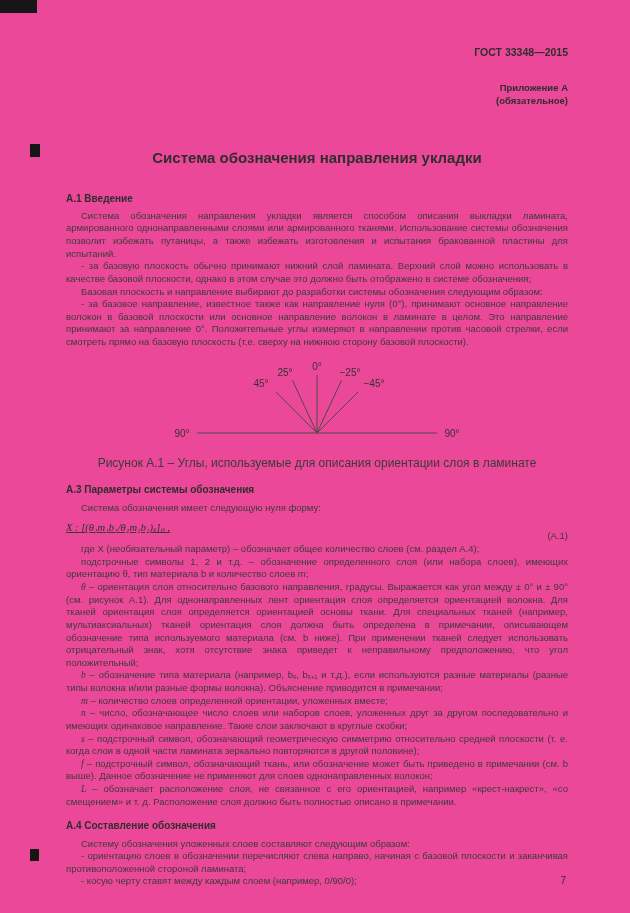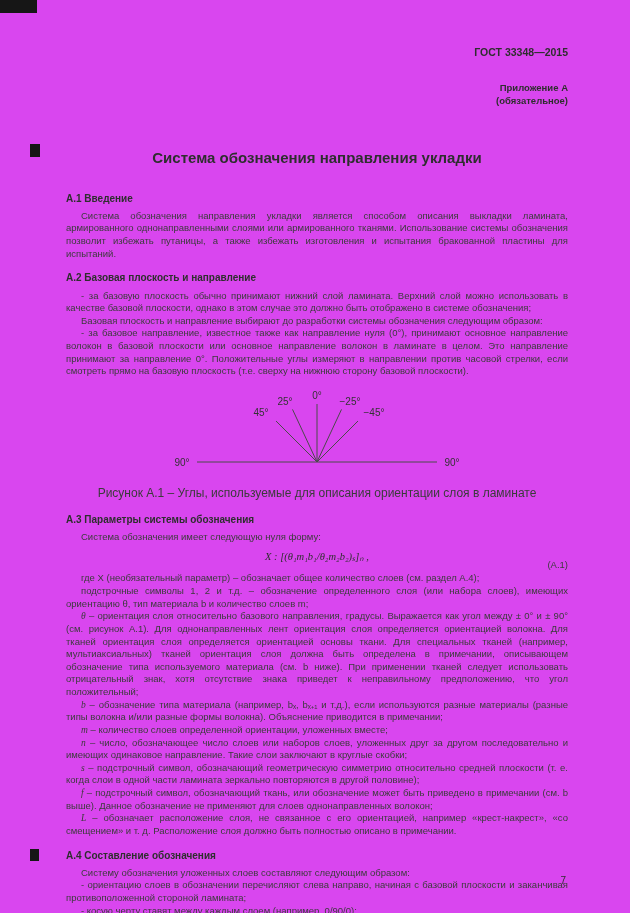--- a/index.html
+++ b/index.html
@@ -1,20 +1,20 @@
 <!DOCTYPE html>
 <html><head>
 <meta charset="utf-8">
 <style>
   html,body { margin:0; padding:0; background:#ffffff; }
   .page {
     position:relative;
     width:630px; height:913px;
     margin:0 auto;
-    background:#d946ef;
+    background:#ec4899;
     box-sizing:border-box;
     padding:46px 62px 0 66px;
     font-family:"Liberation Sans", sans-serif;
     font-size:9.5px;
     line-height:1.33;
     color:#3b3b3b;
     overflow:hidden;
   }
   .mark { position:absolute; background:#161616; }
   .mark-a { left:0; top:0; width:37px; height:13px; }
@@ -24,21 +24,21 @@
   .doc-number { text-align:right; font-weight:bold; font-size:10.5px; color:#2e2e2e; }
   .annex { text-align:right; font-weight:bold; margin-top:22px; line-height:1.35; color:#2e2e2e; }
   .title { text-align:center; font-weight:bold; font-size:15px; margin:40px 0 24px; color:#2e2e2e; }
 
   h2.section { font-size:10px; font-weight:bold; margin:11px 0 5px; color:#2e2e2e; }
   p { margin:0; text-align:justify; text-indent:15px; }
 
   .figure { text-align:center; margin:10px 0 0; }
   .caption { text-align:center; text-indent:0; font-size:12px; margin:6px 0 10px; }
 
-  .formula-row { position:relative; text-align:center; margin:7px 0 8px; }
+  .formula-row { position:relative; text-align:left; margin:7px 0 8px;text-decoration:underline; }
   .formula-text { font-family:"Liberation Serif", serif; font-style:italic; font-size:10.5px; color:#2e2e2e; }
   .formula-num { position:absolute; right:0; top:9px; font-style:normal; font-size:9.5px; }
 
   .def i { font-family:"Liberation Serif", serif; font-style:italic; }
 
   .page-number { position:absolute; right:64px; bottom:26px; font-size:10px; color:#2e2e2e; }
 </style>
 </head>
 <body>
 
@@ -53,21 +53,20 @@
   <div class="annex">
     <div>Приложение А</div>
     <div>(обязательное)</div>
   </div>
 
   <div class="title">Система обозначения направления укладки</div>
 
   <h2 class="section">А.1 Введение</h2>
   <p>Система обозначения направления укладки является способом описания выкладки ламината, армированного однонаправленными слоями или армированного тканями. Использование системы обозначения позволит избежать путаницы, а также избежать изготовления и испытания бракованной пластины для испытаний.</p>
 
-  <h2 class="section">А.2 Базовая плоскость и направление</h2>
   <p>- за базовую плоскость обычно принимают нижний слой ламината. Верхний слой можно использовать в качестве базовой плоскости, однако в этом случае это должно быть отображено в системе обозначения;</p>
   <p>Базовая плоскость и направление выбирают до разработки системы обозначения следующим образом:</p>
   <p>- за базовое направление, известное также как направление нуля (0°), принимают основное направление волокон в базовой плоскости или основное направление волокон в ламинате в целом. Это направление принимают за направление 0°. Положительные углы измеряют в направлении против часовой стрелки, если смотреть прямо на базовую плоскость (т.е. сверху на нижнюю сторону базовой плоскости).</p>
 
   <div class="figure">
     <svg width="300" height="88" viewBox="0 0 300 88">
       <g stroke="#4a4a4a" stroke-width="1">
         <line x1="30" y1="74" x2="270" y2="74"></line>
         <line x1="150" y1="74" x2="150" y2="16"></line>
         <line x1="150" y1="74" x2="125.5" y2="21.4"></line>

